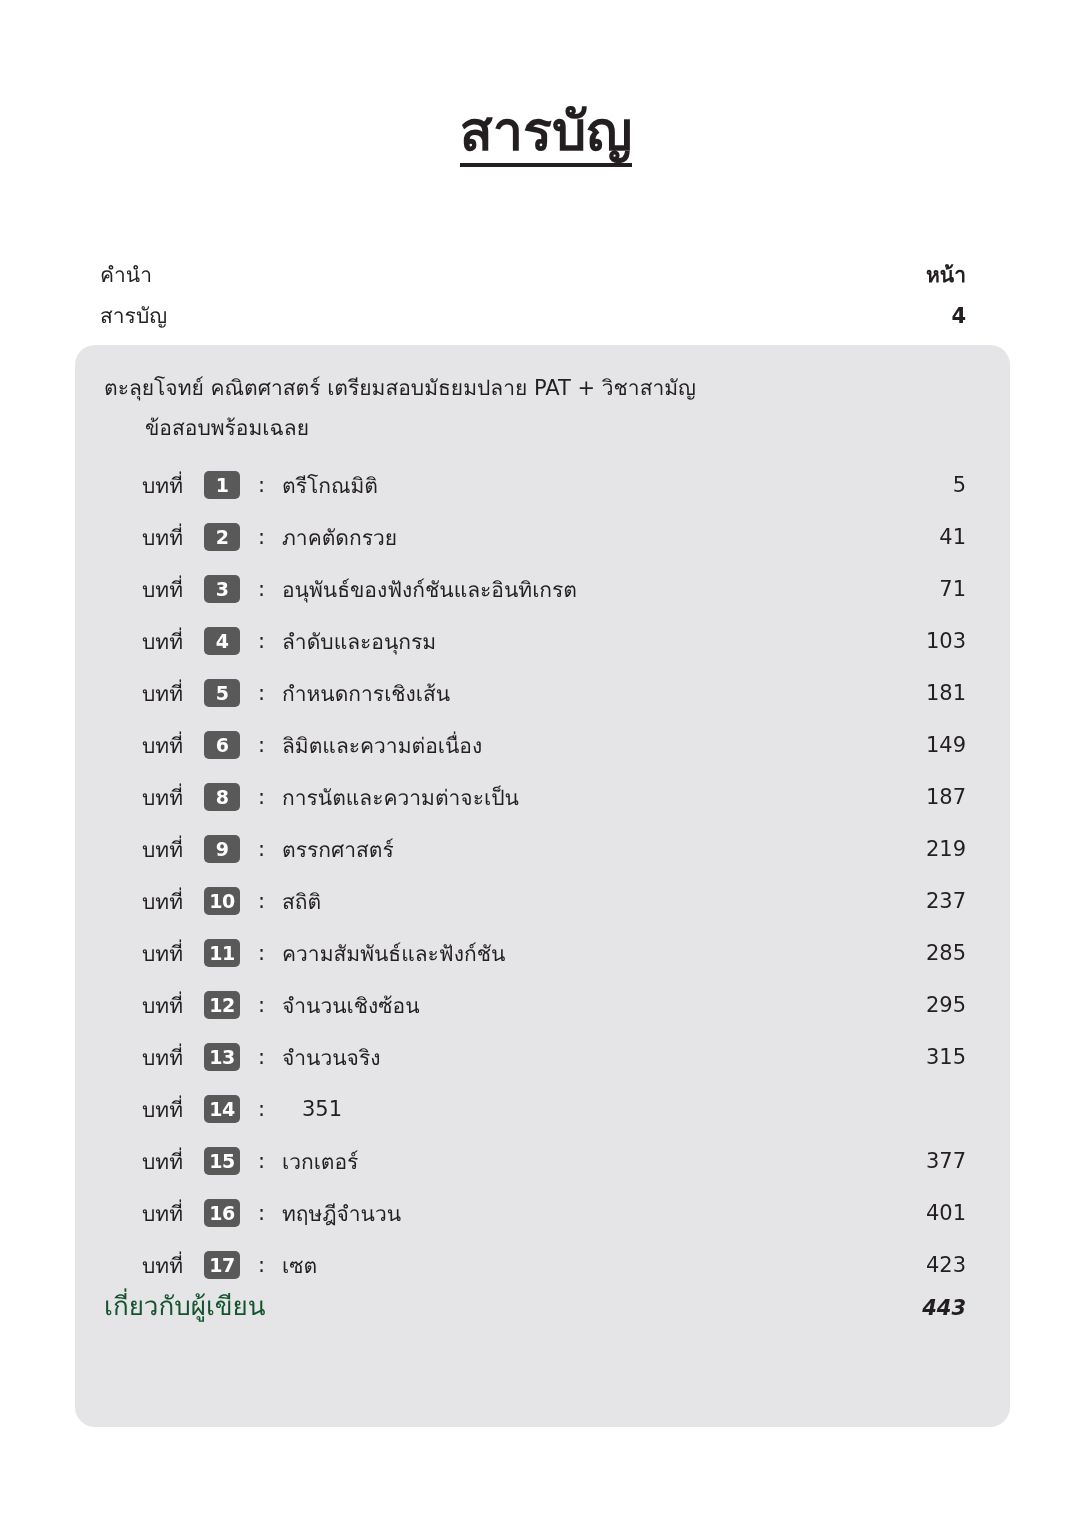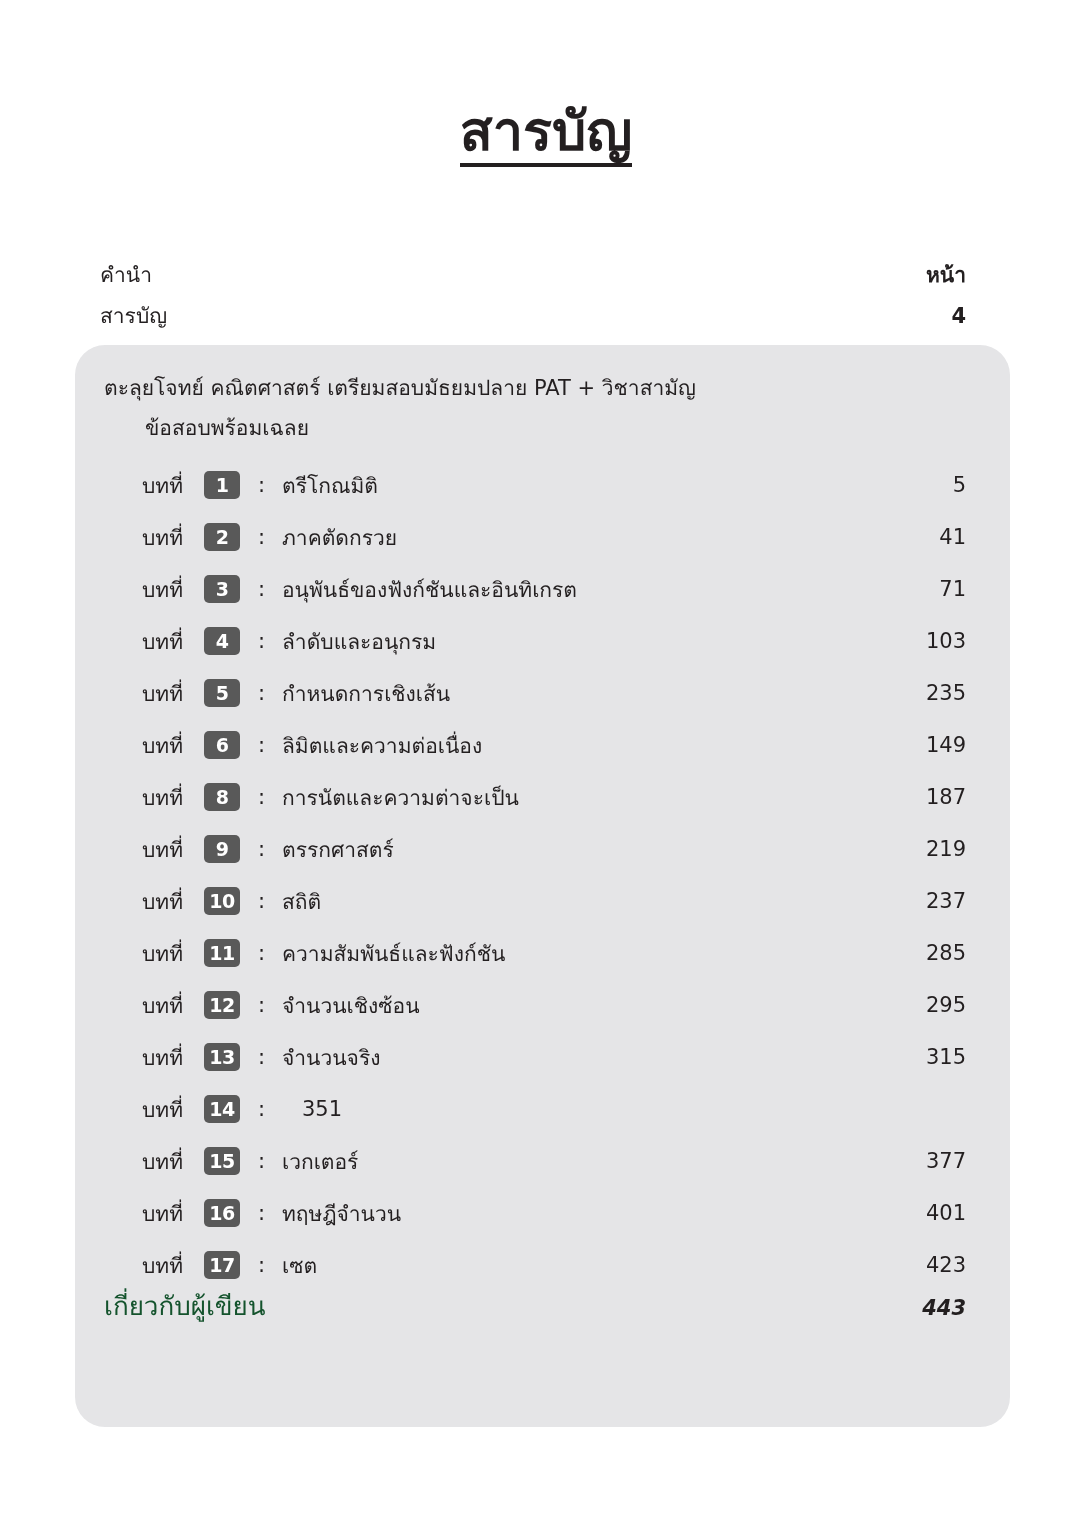--- a/index.html
+++ b/index.html
@@ -76,21 +76,21 @@
   }
 
   
   .panel {
     position: absolute;
     left: 75px;
     top: 345px;
     width: 935px;
     height: 1082px;
     background: #e5e5e7;
-    border-radius: 30px;
+    border-radius: 20px;
   }
 
   .panel-heading {
     position: absolute;
     left: 29px;
     top: 26px;
     font-size: 21px;
     font-weight: 400;
     color: #231f20;
     white-space: nowrap;
@@ -236,21 +236,21 @@
           <span class="ch-badge">4</span>
           <span class="ch-colon">:</span>
           <span class="ch-title">ลำดับและอนุกรม</span>
           <span class="ch-page">103</span>
         </div>
         <div class="chapter-row">
           <span class="ch-label">บทที่</span>
           <span class="ch-badge">5</span>
           <span class="ch-colon">:</span>
           <span class="ch-title">กำหนดการเชิงเส้น</span>
-          <span class="ch-page">235</span>
+          <span class="ch-page">181</span>
         </div>
         <div class="chapter-row">
           <span class="ch-label">บทที่</span>
           <span class="ch-badge">6</span>
           <span class="ch-colon">:</span>
           <span class="ch-title">ลิมิตและความต่อเนื่อง</span>
           <span class="ch-page">149</span>
         </div>
         <div class="chapter-row">
           <span class="ch-label">บทที่</span>

